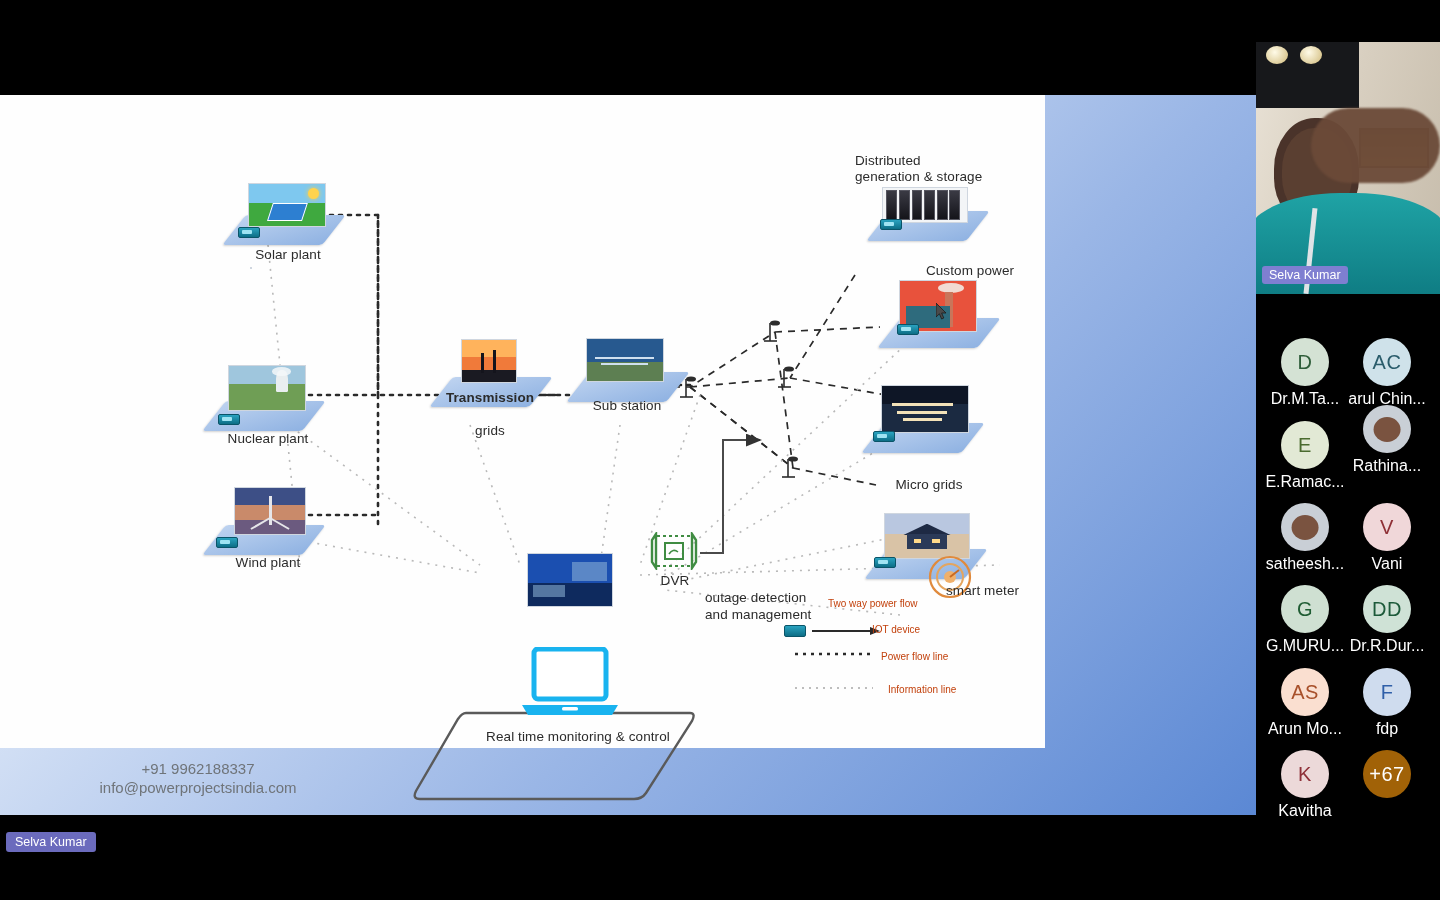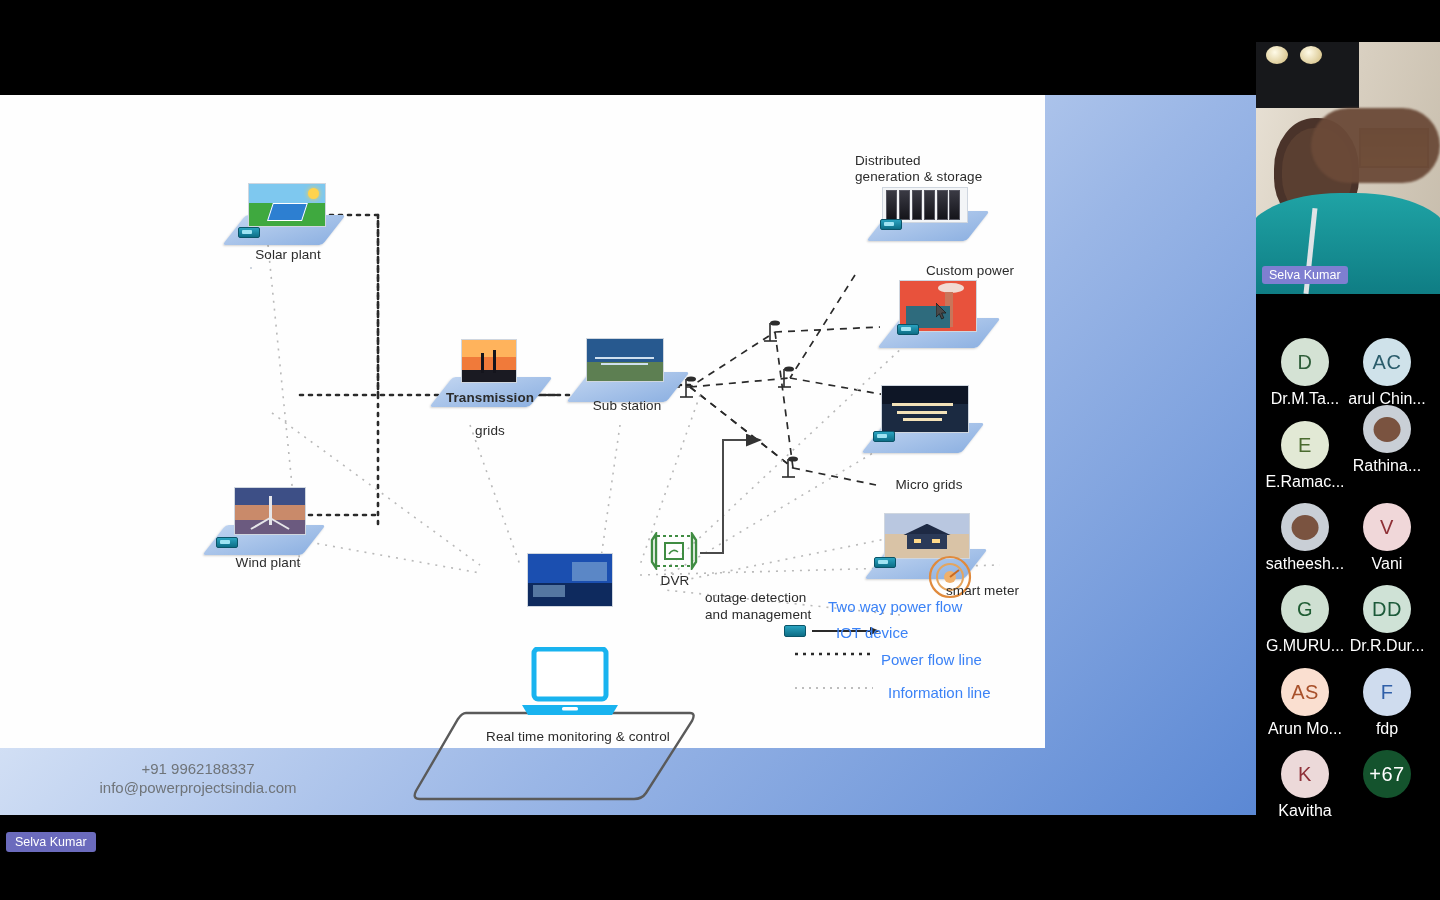--- a/index.html
+++ b/index.html
@@ -69,21 +69,21 @@
 
   
   svg#wires { position:absolute; left:0; top:0; width:1045px; height:653px; overflow:visible; }
 
   
   #dvr-icon { position:absolute; left:650px; top:437px; width:48px; height:38px; }
   
   #ctrl-plate { position:absolute; left:408px; top:612px; width:288px; height:98px; }
 
   
-  .lg-text { position:absolute; font-size:15px; color:#3b82f6; white-space:nowrap; }
+  .lg-text { position:absolute; font-size:10px; color:#c2410c; white-space:nowrap; }
 
   
   .contact { position:absolute; text-align:center; width:100%; color:#6f7479; font-size:15px; }
 
   
   #rail { position:absolute; left:1256px; top:0; width:184px; height:900px; background:#000; }
   #speaker { position:absolute; left:0; top:42px; width:184px; height:252px; overflow:hidden;
              background:linear-gradient(#cbbfae,#7d7364); }
   #spk-wall { position:absolute; inset:0; background:
        linear-gradient(105deg,#e9e2d6 0%,#d8cfc0 45%,#c6bcab 100%); }
@@ -188,20 +188,29 @@
         <div class="plat" style="left:2px;top:40px;"></div>
         <div class="thumb t-solar" style="left:18px;top:92px;width:0;height:0;"></div>
         <div class="thumb t-solar" style="left:16px;top:8px;width:78px;height:44px;">
           <span class="sun"></span>
             <span class="panel"></span>
         </div>
         <div class="chip" style="left:6px;top:52px;"></div>
         <div class="nlabel" style="left:-2px;top:72px;width:116px;">Solar plant</div>
       </div>
 
+      <div class="node" style="left:212px;top:270px;width:110px;height:100px;">
+        <div class="plat" style="left:2px;top:36px;"></div>
+        <div class="thumb t-nuclear" style="left:16px;top:0px;width:78px;height:46px;">
+          <span class="tower"></span>
+            <span class="smoke"></span>
+        </div>
+        <div class="chip" style="left:6px;top:49px;"></div>
+        <div class="nlabel" style="left:-12px;top:66px;width:136px;">Nuclear plant</div>
+      </div>
 
       <div class="node" style="left:212px;top:392px;width:110px;height:100px;">
         <div class="plat" style="left:2px;top:38px;"></div>
         <div class="thumb t-wind" style="left:22px;top:0px;width:72px;height:48px;">
           <span class="mast"></span>
           <span class="blade" style="transform:rotate(0deg);"></span>
           <span class="blade" style="transform:rotate(120deg);"></span>
           <span class="blade" style="transform:rotate(240deg);"></span>
         </div>
         <div class="chip" style="left:4px;top:50px;"></div>
@@ -352,21 +361,21 @@
 
       <div class="lg-text" style="left:828px;top:503px;">Two way power flow</div>
 
       <div style="position:absolute;left:784px;top:530px;width:22px;height:12px;
                   border-radius:2px;background:linear-gradient(#2aa3c0,#0d6e86);border:1px solid #0a5468;">
       </div>
       <svg style="position:absolute;left:812px;top:530px;" width="70" height="12">
         <line x1="0" y1="6" x2="58" y2="6" stroke="#2a2a2a" stroke-width="1.8"></line>
         <path d="M58,2 L68,6 L58,10 z" fill="#2a2a2a"></path>
       </svg>
-      <div class="lg-text" style="left:836px;top:529px;">IOT device</div>
+      <div class="lg-text" style="left:872px;top:529px;">IOT device</div>
 
       <svg style="position:absolute;left:795px;top:556px;" width="78" height="6">
         <line x1="0" y1="3" x2="78" y2="3" stroke="#2a2a2a" stroke-width="2.6" stroke-dasharray="3 5"></line>
       </svg>
       <div class="lg-text" style="left:881px;top:556px;text-align:center;">Power flow line</div>
 
       <svg style="position:absolute;left:795px;top:590px;" width="78" height="6">
         <line x1="0" y1="3" x2="78" y2="3" stroke="#bdbdbd" stroke-width="2" stroke-dasharray="2 5"></line>
       </svg>
       <div class="lg-text" style="left:888px;top:589px;">Information line</div>
@@ -441,20 +450,20 @@
         </div>
         <div class="tile" style="left: 85px; top: 668px;">
           <div class="av" style="background: rgb(207, 220, 238); color: rgb(47, 95, 168);">F</div>
           <div class="tname">fdp</div>
         </div>
         <div class="tile" style="left: 3px; top: 750px;">
           <div class="av" style="background: rgb(236, 217, 217); color: rgb(142, 48, 56);">K</div>
           <div class="tname">Kavitha</div>
         </div>
         <div class="tile" style="left: 85px; top: 750px;">
-          <div class="av" style="background: #14532d; color: rgb(255, 255, 255);">+67</div>
+          <div class="av" style="background: #a16207; color: rgb(255, 255, 255);">+67</div>
           <div class="tname"></div>
         </div>
       </div>
   </div>
 
   <div id="selfname">Selva Kumar</div>
 </div>
 
 </body></html>

